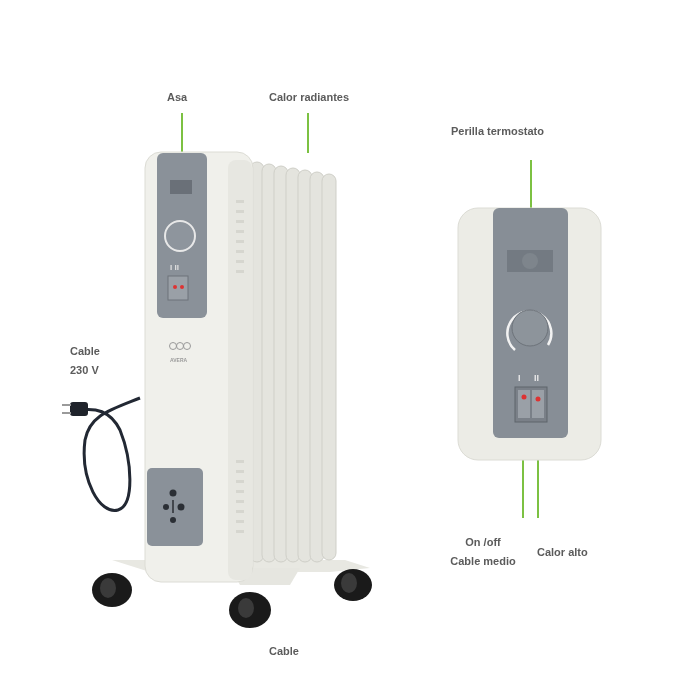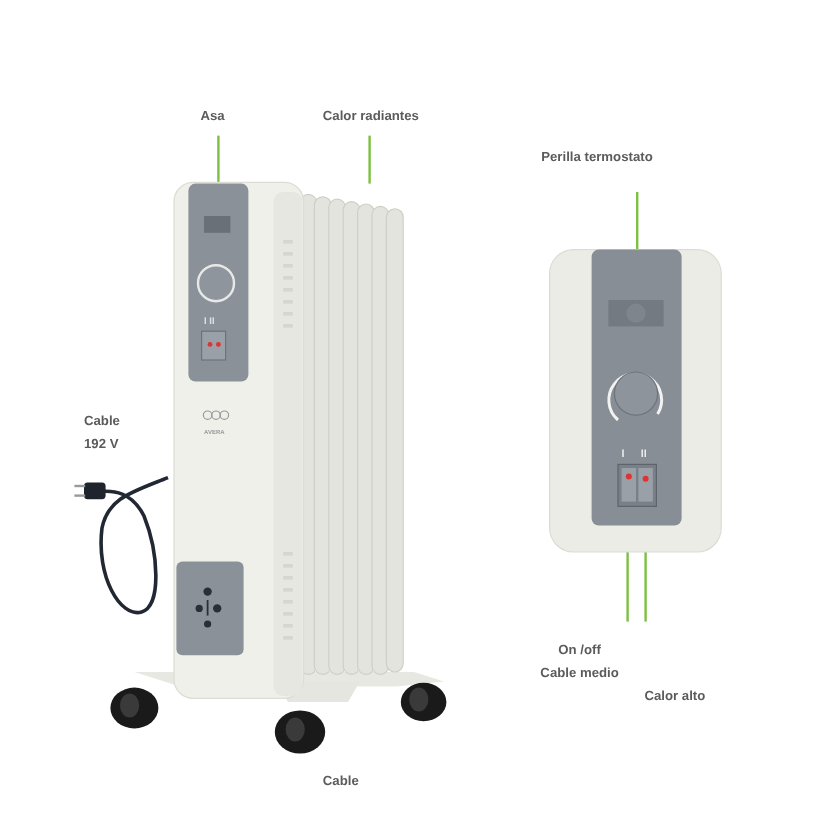--- a/index.html
+++ b/index.html
@@ -15,30 +15,30 @@
 <div class="leader" style="left:181px;top:113px;height:50px;"></div>
 
 <div class="label" style="left:269px;top:88px;">Calor radiantes</div>
 <div class="leader" style="left:307px;top:113px;height:40px;"></div>
 
 <div class="label" style="left:451px;top:122px;">Perilla termostato</div>
 <div class="leader" style="left:530px;top:160px;height:108px;"></div>
 
 <div class="label" style="left:70px;top:342px;text-align:left;">
   <div>Cable</div>
-  <div>192 V</div>
+  <div>230 V</div>
 </div>
 
 <div class="label" style="left:269px;top:642px;">Cable</div>
 
 <div class="label" style="left:443px;top:533px;text-align:center;width:80px;">
   <div>On /off</div>
   <div>Cable medio</div>
 </div>
-<div class="label" style="left:537px;top:543px;margin-top:28px;">Calor alto</div>
+<div class="label" style="left:537px;top:543px;">Calor alto</div>
 
 <div class="leader" style="left:522px;top:432px;height:86px;"></div>
 <div class="leader" style="left:537px;top:432px;height:86px;"></div>
 
 <div class="abs" style="left:60px;top:150px;width:330px;height:490px;">
   <svg width="330" height="490" viewBox="60 150 330 490" xmlns="http://www.w3.org/2000/svg">
 
     <path d="M140 398 C110 410, 90 415, 85 440 C80 480, 100 515, 118 510 C135 505, 132 460, 120 430 C110 410, 95 408, 80 410" fill="none" stroke="#222833" stroke-width="3"></path>
     <rect x="70" y="402" width="18" height="14" rx="3" fill="#1f232b"></rect>
     <line x1="62" y1="405" x2="71" y2="405" stroke="#9a9a9a" stroke-width="2"></line>

